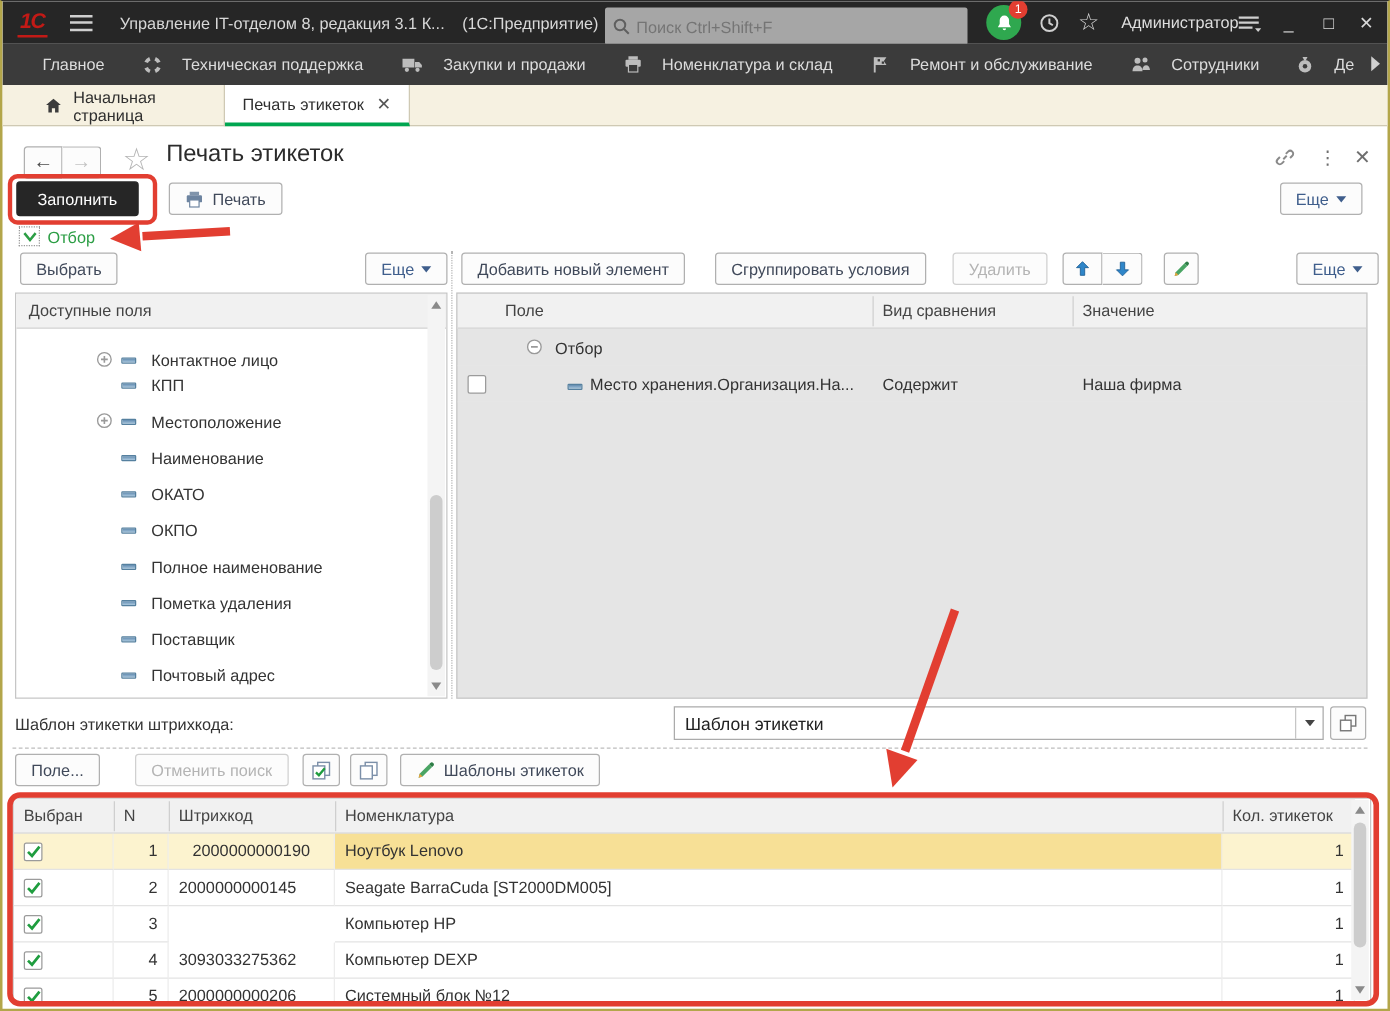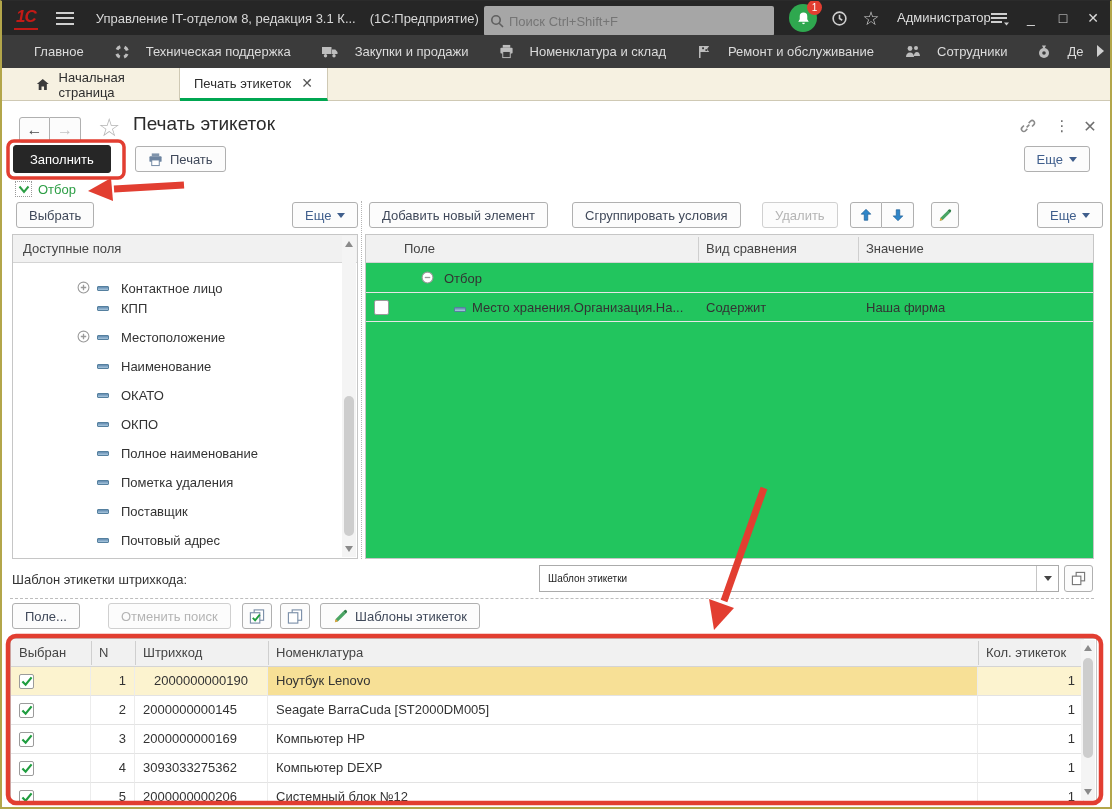--- a/index.html
+++ b/index.html
@@ -88,32 +88,32 @@
   .btn-add { left:367px; top:201px; }
   .btn-group { left:570px; top:201px; }
   .btn-del { left:760px; top:201px; }
   .updown { position:absolute; left:848px; top:201px; display:flex; }
   .udbtn { width:32px; height:26px; background:#fcfcfc; border:1px solid #b0b0b0; display:flex; align-items:center; justify-content:center; cursor:pointer; }
   .udbtn.up { border-radius:3px 0 0 3px; }
   .udbtn.dn { border-radius:0 3px 3px 0; border-left:none; }
   .btn-pencil { left:929px; top:201px; }
   .btn-more-right { left:1035px; top:201px; }
 
-  .condbox { position:absolute; left:363px; top:233px; width:729px; height:325px; border:1px solid #c6c6c6; background:#22c55e; overflow:hidden; }
+  .condbox { position:absolute; left:363px; top:233px; width:729px; height:325px; border:1px solid #c6c6c6; background:#e5e5e5; overflow:hidden; }
   .cond-hdr { position:absolute; left:0; top:0; right:0; height:28px; background:#f1f1f1; border-bottom:1px solid #d4d4d4; }
   .cond-hdr span { position:absolute; top:0; line-height:28px; color:#444; }
   .cond-col-line { position:absolute; top:2px; height:24px; border-left:1px solid #cfcfcf; }
   .cond-row { position:absolute; left:0; right:0; height:29px; border-bottom:1px solid #e6e6e6; }
   .cond-row span { position:absolute; top:0; line-height:29px; white-space:nowrap; }
   .cb { width:15px; height:15px; background:#fff; border:1px solid #9b9b9b; border-radius:2px; display:flex; align-items:center; justify-content:center; }
 
   
   .tpl-label { position:absolute; left:10px; top:571px; color:#333; }
   .tpl-input { position:absolute; left:537px; top:564px; width:520px; height:27px; border:1px solid #ababab; background:#fff; display:flex; align-items:center; }
-  .tpl-input input { flex:1; border:none; outline:none; font-size:10px; font-family:inherit; padding:0 8px; color:#222; }
+  .tpl-input input { flex:1; border:none; outline:none; font-size:14px; font-family:inherit; padding:0 8px; color:#222; }
   .tpl-arrow { width:22px; height:100%; border-left:1px solid #c6c6c6; display:flex; align-items:center; justify-content:center; cursor:pointer; }
   .tpl-arrow i { width:0; height:0; border-top:5px solid #444; border-left:4px solid transparent; border-right:4px solid transparent; }
   .tpl-choose { left:1062px; top:564px; height:27px; }
   .dashline { position:absolute; left:8px; top:597px; width:1084px; border-top:1px dashed #bdbdbd; }
 
   
   .btn-find { left:10px; top:602px; }
   .btn-cancel { left:106px; top:602px; }
   .btn-checkall { left:240px; top:602px; }
   .btn-copy { left:278px; top:602px; }
@@ -532,21 +532,20 @@
           <div class="bt-cell " style="left: 0px; width: 80px;">
             <div class="bt-cbwrap">
               <span class="cb">
                 <svg width="12" height="11" viewBox="0 0 13 12">
                   <polyline points="1.5,6 5,9.5 11.5,1.5" fill="none" stroke="#1f9d3f" stroke-width="2.4"></polyline>
                 </svg>
               </span>
             </div>
           </div>
           <div class="bt-cell num" style="left: 80px; width: 44px;">3</div>
-          <div class="bt-cell " style="left: 124px; width: 133px;">2000000000169</div>
           <div class="bt-cell itemcell" style="left: 257px; width: 710px;">Компьютер HP</div>
           <div class="bt-cell num" style="left: 967px; width: 106px;">1</div>
         </div>
         <div class="bt-row" style="top: 115px;">
           <div class="bt-cell " style="left: 0px; width: 80px;">
             <div class="bt-cbwrap">
               <span class="cb">
                 <svg width="12" height="11" viewBox="0 0 13 12">
                   <polyline points="1.5,6 5,9.5 11.5,1.5" fill="none" stroke="#1f9d3f" stroke-width="2.4"></polyline>
                 </svg>

